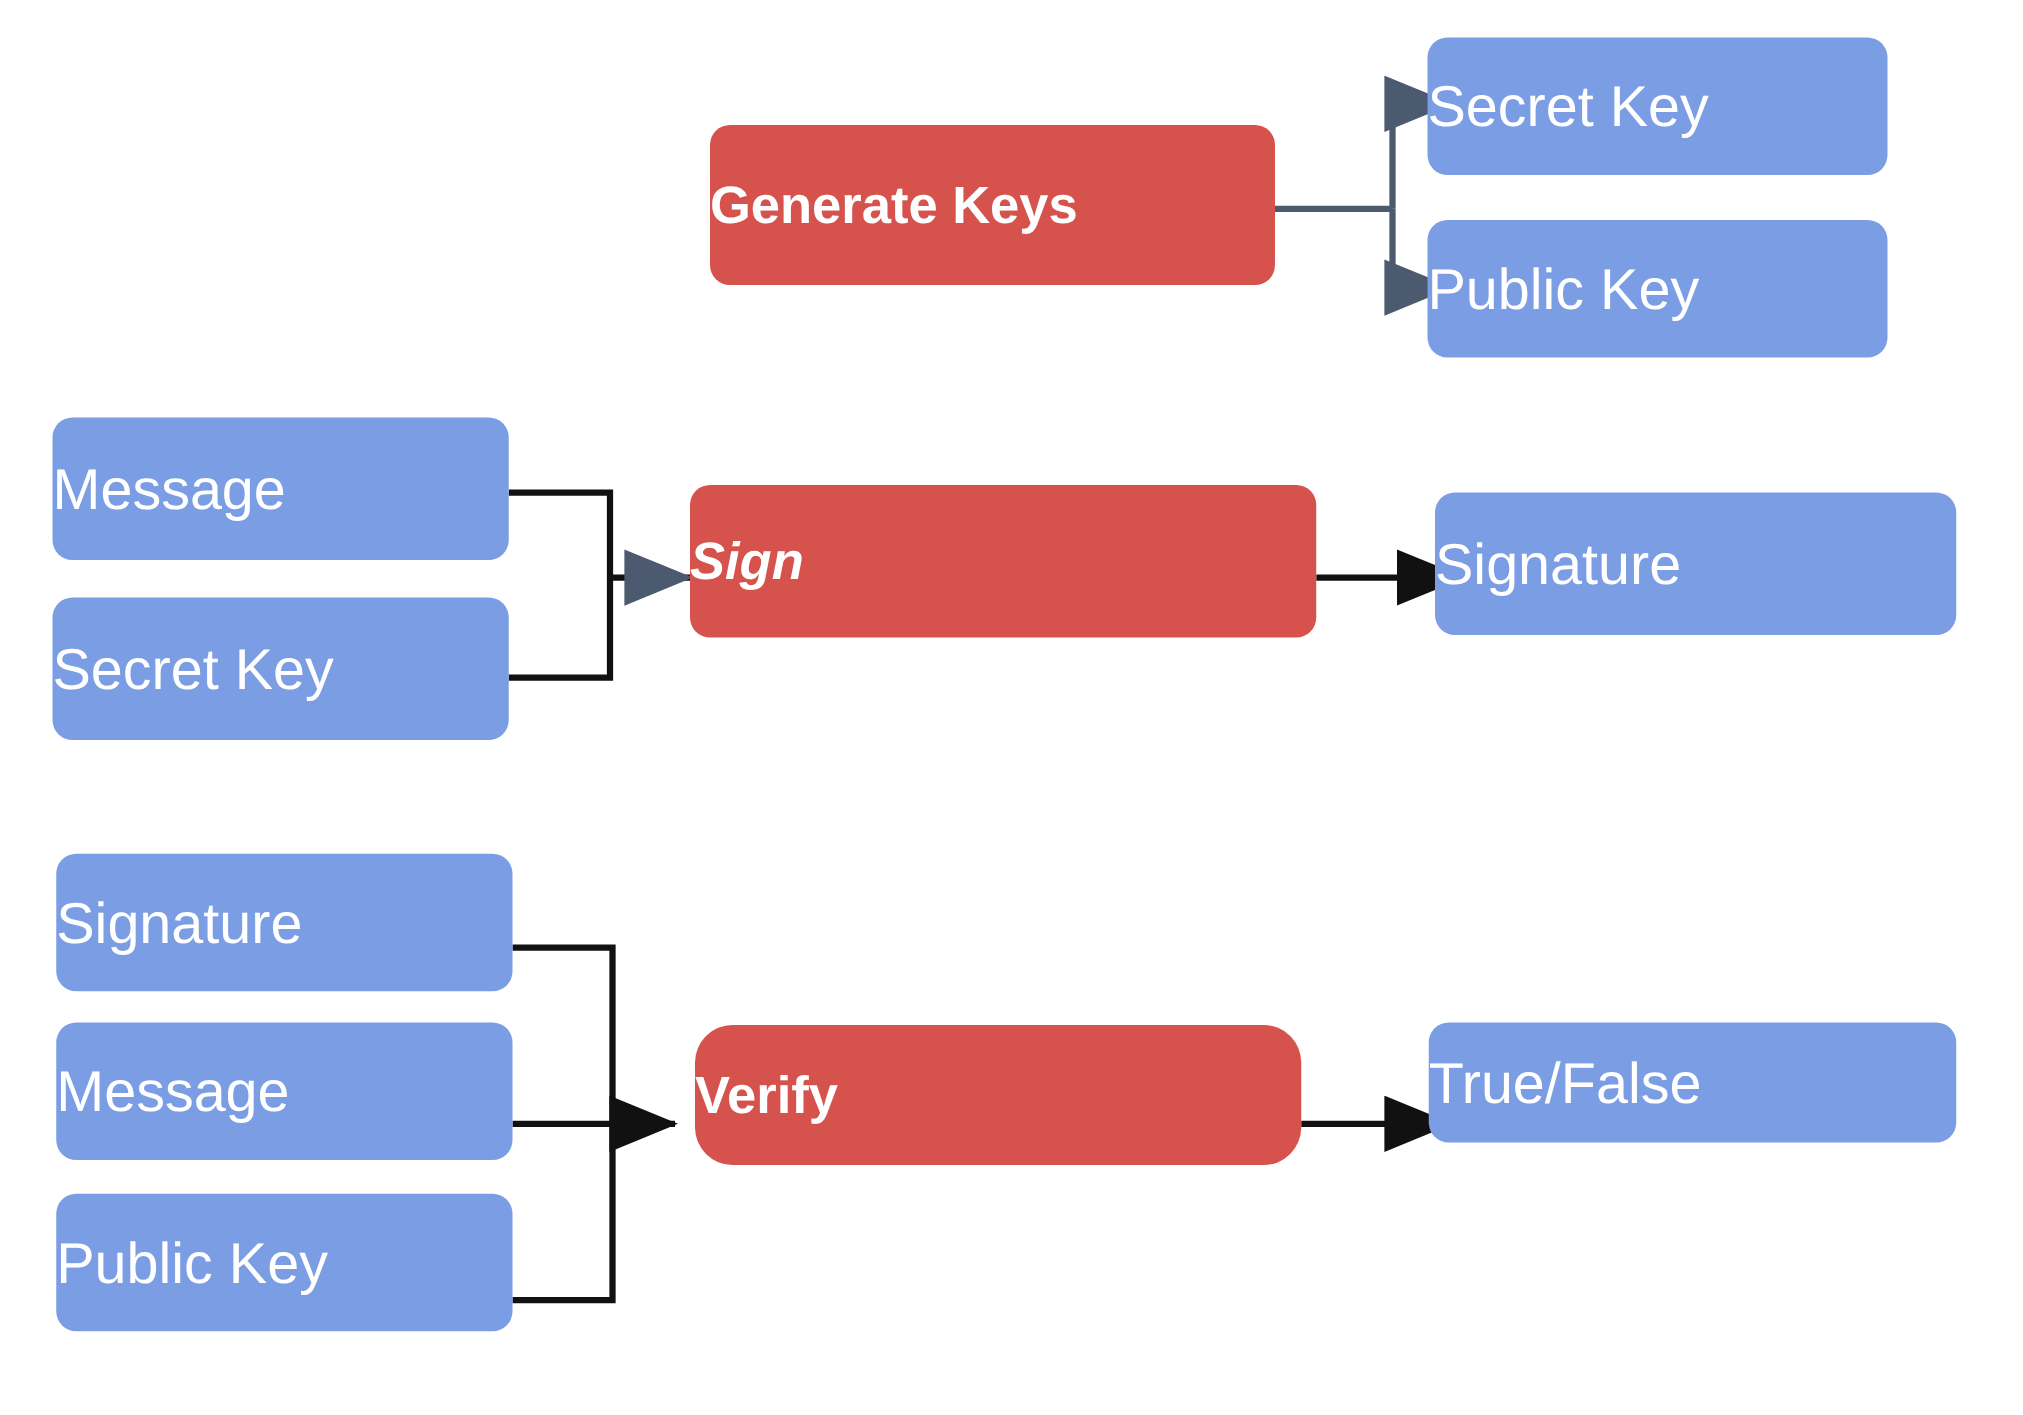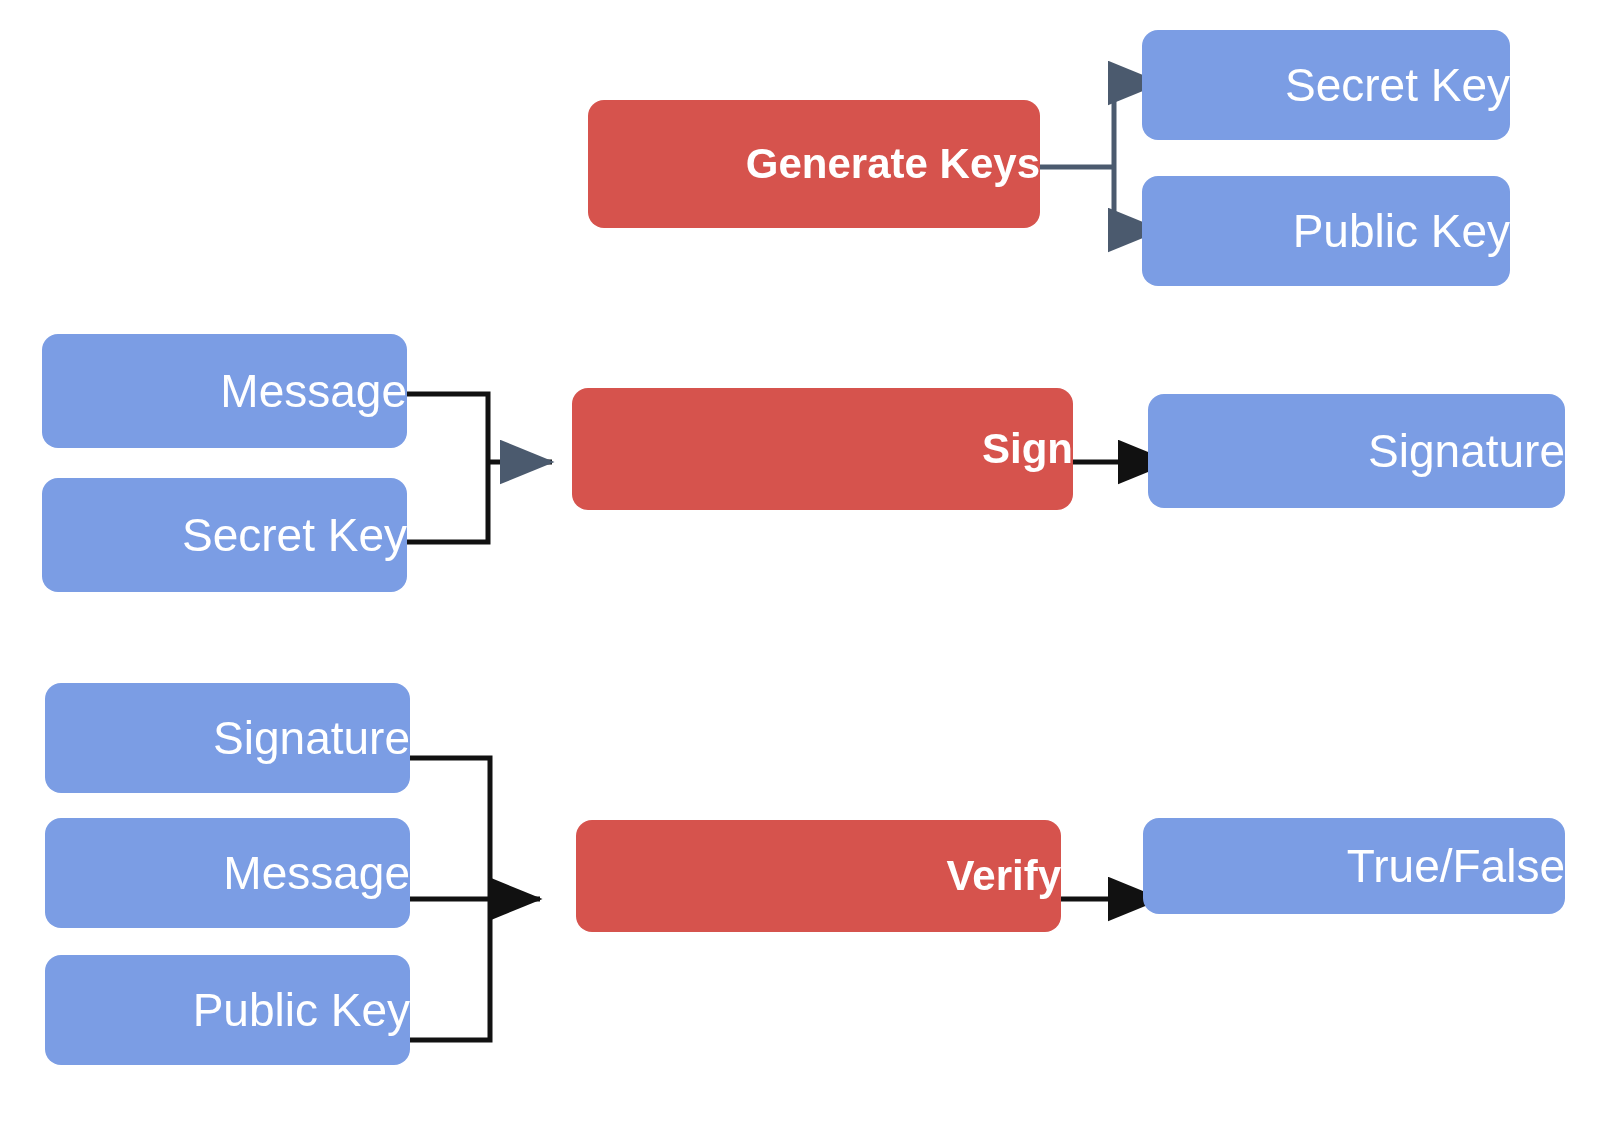--- a/index.html
+++ b/index.html
@@ -14,38 +14,37 @@
     position: relative;
     width: 1618px;
     height: 1132px;
     background: #ffffff;
     overflow: hidden;
   }
   .node {
     position: absolute;
     display: flex;
     align-items: center;
-    justify-content: flex-end;
+    justify-content: flex-start;
     box-sizing: border-box;
     border-radius: 16px;
     color: #ffffff;
     text-align: center;
     line-height: 1.1;
     white-space: nowrap;
   }
   .node.blue {
     background: #7b9de4;
     font-size: 46px;
     font-weight: 400;
   }
   .node.red {
     background: #d6534d;
     font-size: 42px;
     font-weight: bold;
-    margin-left: 20px;
   }
   .edge-layer {
     position: absolute;
     left: 0;
     top: 0;
     width: 1618px;
     height: 1132px;
     pointer-events: none;
   }
 </style>
@@ -105,41 +104,41 @@
   </div>
 
   <div class="node blue" style="left:42px; top:334px; width:365px; height:114px;">
     <span>Message</span>
   </div>
 
   <div class="node blue" style="left:42px; top:478px; width:365px; height:114px;">
     <span>Secret Key</span>
   </div>
 
-  <div class="node red" style="left:552px; top:388px; width:501px; height:122px;">
+  <div class="node red" style="left:552px; top:388px; width:501px; height:122px;font-style:italic;">
     <span>Sign</span>
   </div>
 
   <div class="node blue" style="left:1148px; top:394px; width:417px; height:114px;">
     <span>Signature</span>
   </div>
 
   <div class="node blue" style="left:45px; top:683px; width:365px; height:110px;">
     <span>Signature</span>
   </div>
 
   <div class="node blue" style="left:45px; top:818px; width:365px; height:110px;">
     <span>Message</span>
   </div>
 
   <div class="node blue" style="left:45px; top:955px; width:365px; height:110px;">
     <span>Public Key</span>
   </div>
 
-  <div class="node red" style="left:556px; top:820px; width:485px; height:112px;">
+  <div class="node red" style="left:556px; top:820px; width:485px; height:112px;border-radius:30px;">
     <span>Verify</span>
   </div>
 
   <div class="node blue" style="left:1143px; top:818px; width:422px; height:96px;">
     <span>True/False</span>
   </div>
 
 </div>
 
 </body></html>

